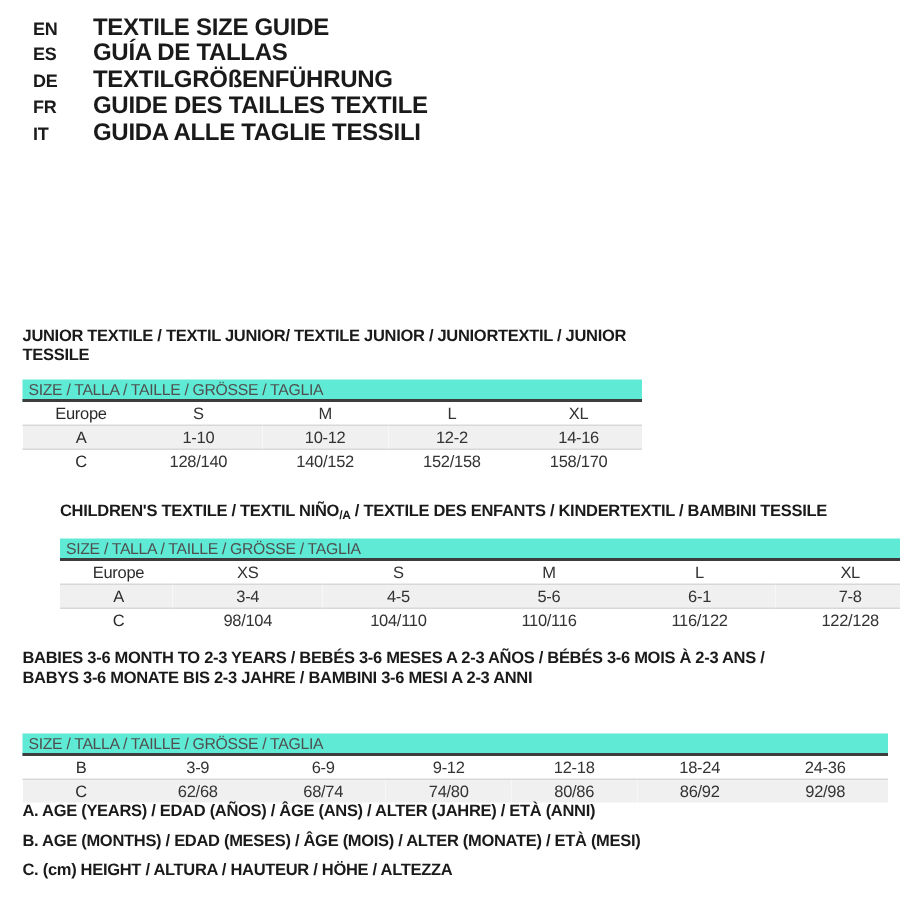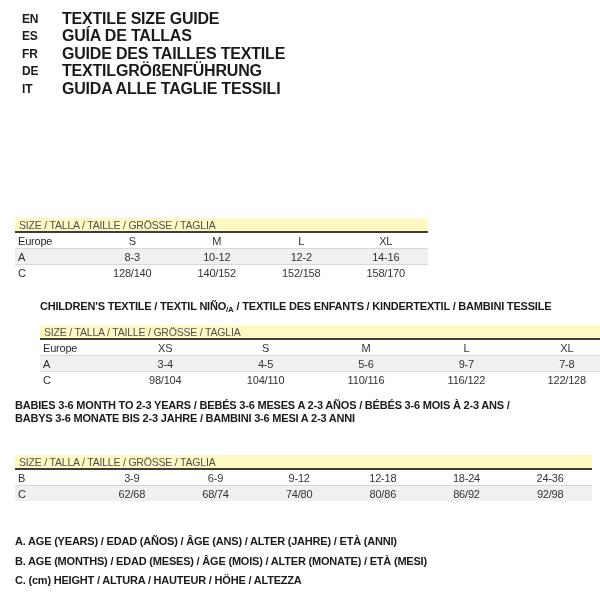--- a/index.html
+++ b/index.html
@@ -15,27 +15,27 @@
   
   .figure{position:absolute;left:440px;top:0;width:160px;height:215px;}
   
   .sections{position:absolute;left:15px;top:218px;width:577px;}
   .section-0{width:413px;margin-bottom:20px;}
   .section-1{width:577px;margin-bottom:12px;margin-left:25px;}
   .section-2{width:577px;}
   .heading{font-size:11px;font-weight:bold;letter-spacing:-0.2px;line-height:13px;margin-bottom:9px;}
   .section-2 .heading{margin-bottom:30px;}
   .heading .sub{font-size:8px;vertical-align:-2px;}
-  .size-bar{height:15px;line-height:15px;background:#fef9c3;color:#4f4f4f;
+  .size-bar{height:15px;line-height:15px;background:#5eead4;color:#4f4f4f;
     font-size:10.5px;padding-left:4px;letter-spacing:-0.2px;
     border-bottom:2px solid #3d3d3d;box-sizing:border-box;font-weight:normal;}
   table.size-table{width:100%;border-collapse:collapse;table-layout:fixed;}
   .size-table td{height:15px;padding:0;font-size:11px;color:#333;text-align:center;
     letter-spacing:-0.2px;white-space:nowrap;overflow:hidden;}
-  .size-table td.row-label{text-align:left;padding-left:3px;width:72px;color:#2b2b2b;}
+  .size-table td.row-label{text-align:center;padding-left:3px;width:72px;color:#2b2b2b;}
   .size-table tr:nth-child(2){background:#f0f0f0;}
   .size-table tr:not(:last-child) td{border-bottom:1px solid #d8d8d8;}
   
   .notes{position:absolute;left:15px;top:532px;}
   .note-line{font-size:11px;font-weight:bold;letter-spacing:-0.2px;line-height:19.5px;}
 </style>
 </head>
 <body>
 
 <div id="canvas">
@@ -43,54 +43,57 @@
   <div class="lang-list">
       <div class="lang-row">
         <span class="lang-code">EN</span>
         <span class="lang-title">TEXTILE SIZE GUIDE</span>
       </div>
       <div class="lang-row">
         <span class="lang-code">ES</span>
         <span class="lang-title">GUÍA DE TALLAS</span>
       </div>
       <div class="lang-row">
+        <span class="lang-code">DE</span>
+        <span class="lang-title">TEXTILGRÖßENFÜHRUNG</span>
+      </div>
+      <div class="lang-row">
         <span class="lang-code">FR</span>
         <span class="lang-title">GUIDE DES TAILLES TEXTILE</span>
-      </div>
-      <div class="lang-row">
-        <span class="lang-code">DE</span>
-        <span class="lang-title">TEXTILGRÖßENFÜHRUNG</span>
       </div>
       <div class="lang-row">
         <span class="lang-code">IT</span>
         <span class="lang-title">GUIDA ALLE TAGLIE TESSILI</span>
       </div>
     </div>
 
   <div class="figure">
     
     
     
   </div>
 
   <div class="sections">
       <div class="section section-0">
+        <div class="heading">
+          <div class="heading-line"><span>JUNIOR TEXTILE / TEXTIL JUNIOR/ TEXTILE JUNIOR / JUNIORTEXTIL / JUNIOR TESSILE</span></div>
+        </div>
         <div class="size-bar">SIZE / TALLA / TAILLE / GRÖSSE / TAGLIA</div>
         <table class="size-table">
           <tbody>
             <tr>
               <td class="row-label">Europe</td>
               <td>S</td>
               <td>M</td>
               <td>L</td>
               <td>XL</td>
             </tr>
             <tr>
               <td class="row-label">A</td>
-              <td>8-3</td>
+              <td>1-10</td>
               <td>10-12</td>
               <td>12-2</td>
               <td>14-16</td>
             </tr>
             <tr>
               <td class="row-label">C</td>
               <td>128/140</td>
               <td>140/152</td>
               <td>152/158</td>
               <td>158/170</td>
@@ -111,21 +114,21 @@
               <td>S</td>
               <td>M</td>
               <td>L</td>
               <td>XL</td>
             </tr>
             <tr>
               <td class="row-label">A</td>
               <td>3-4</td>
               <td>4-5</td>
               <td>5-6</td>
-              <td>9-7</td>
+              <td>6-1</td>
               <td>7-8</td>
             </tr>
             <tr>
               <td class="row-label">C</td>
               <td>98/104</td>
               <td>104/110</td>
               <td>110/116</td>
               <td>116/122</td>
               <td>122/128</td>
             </tr>

